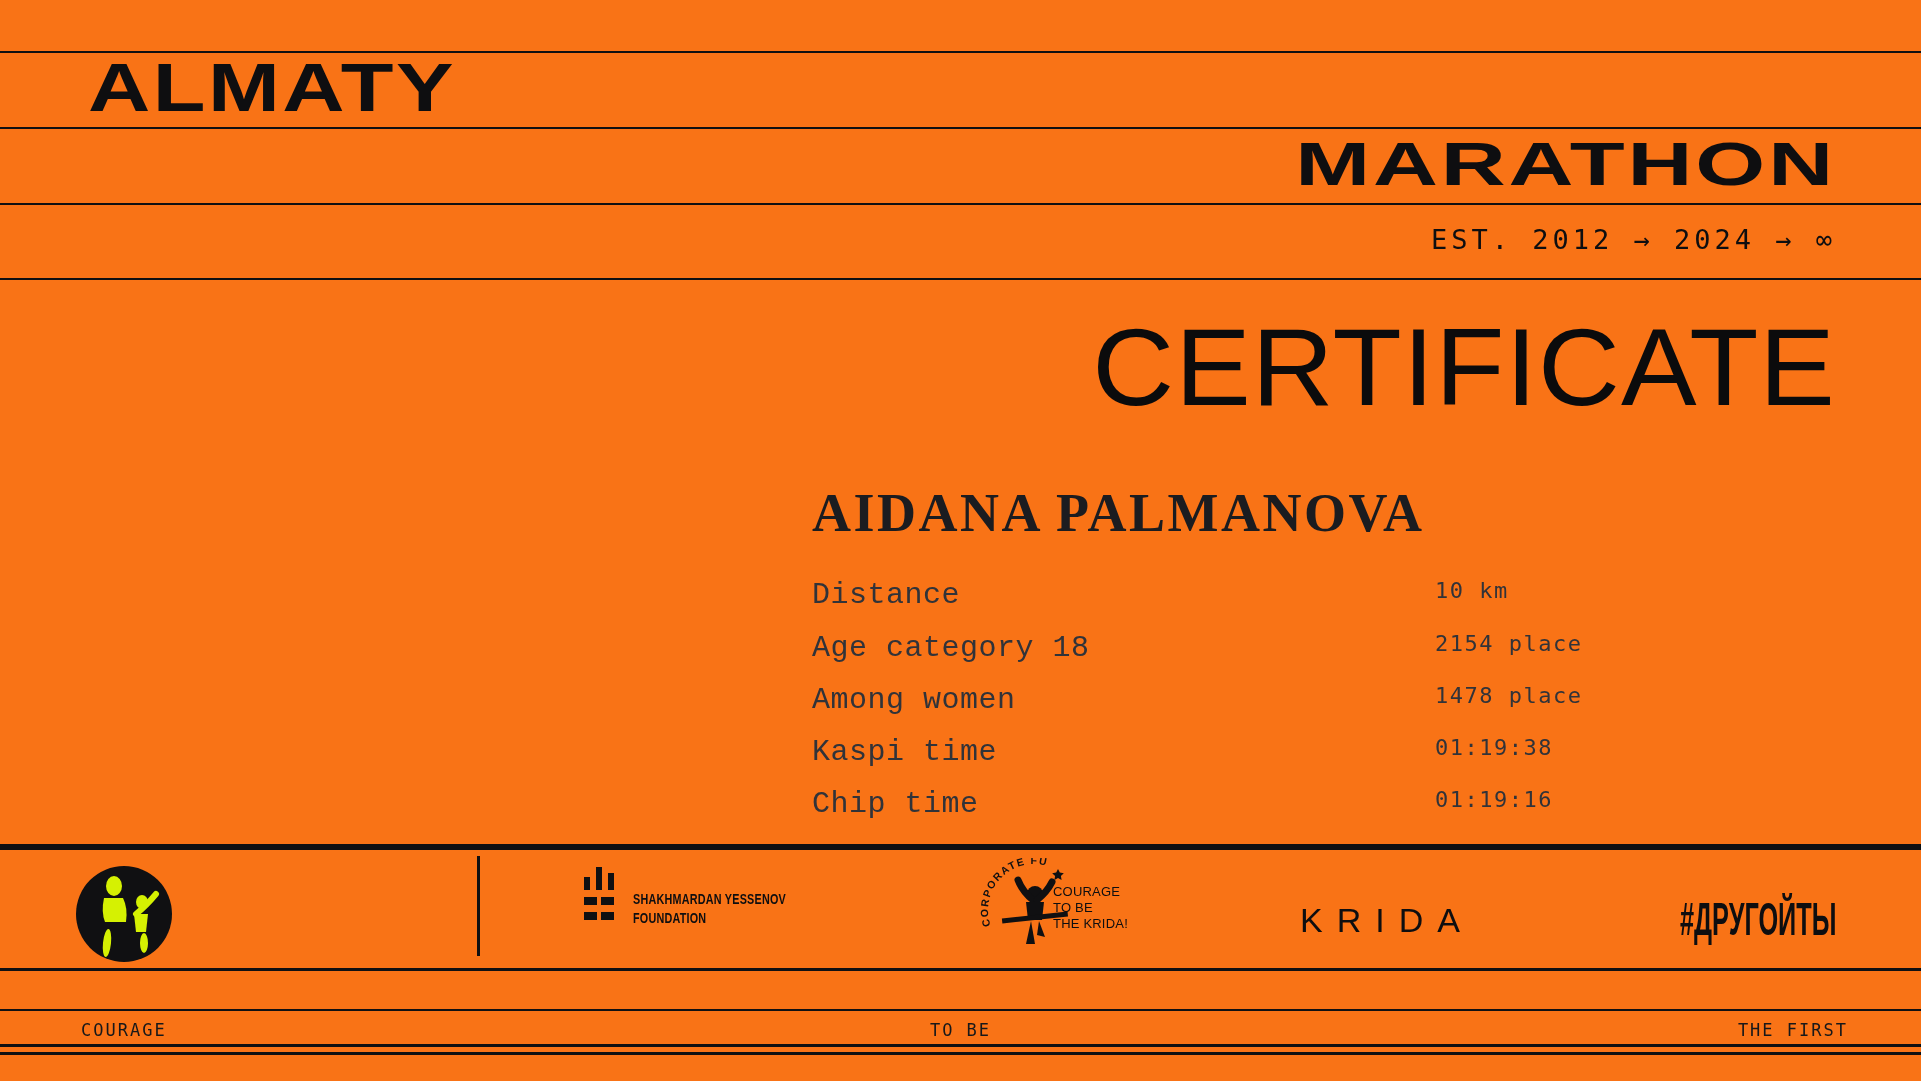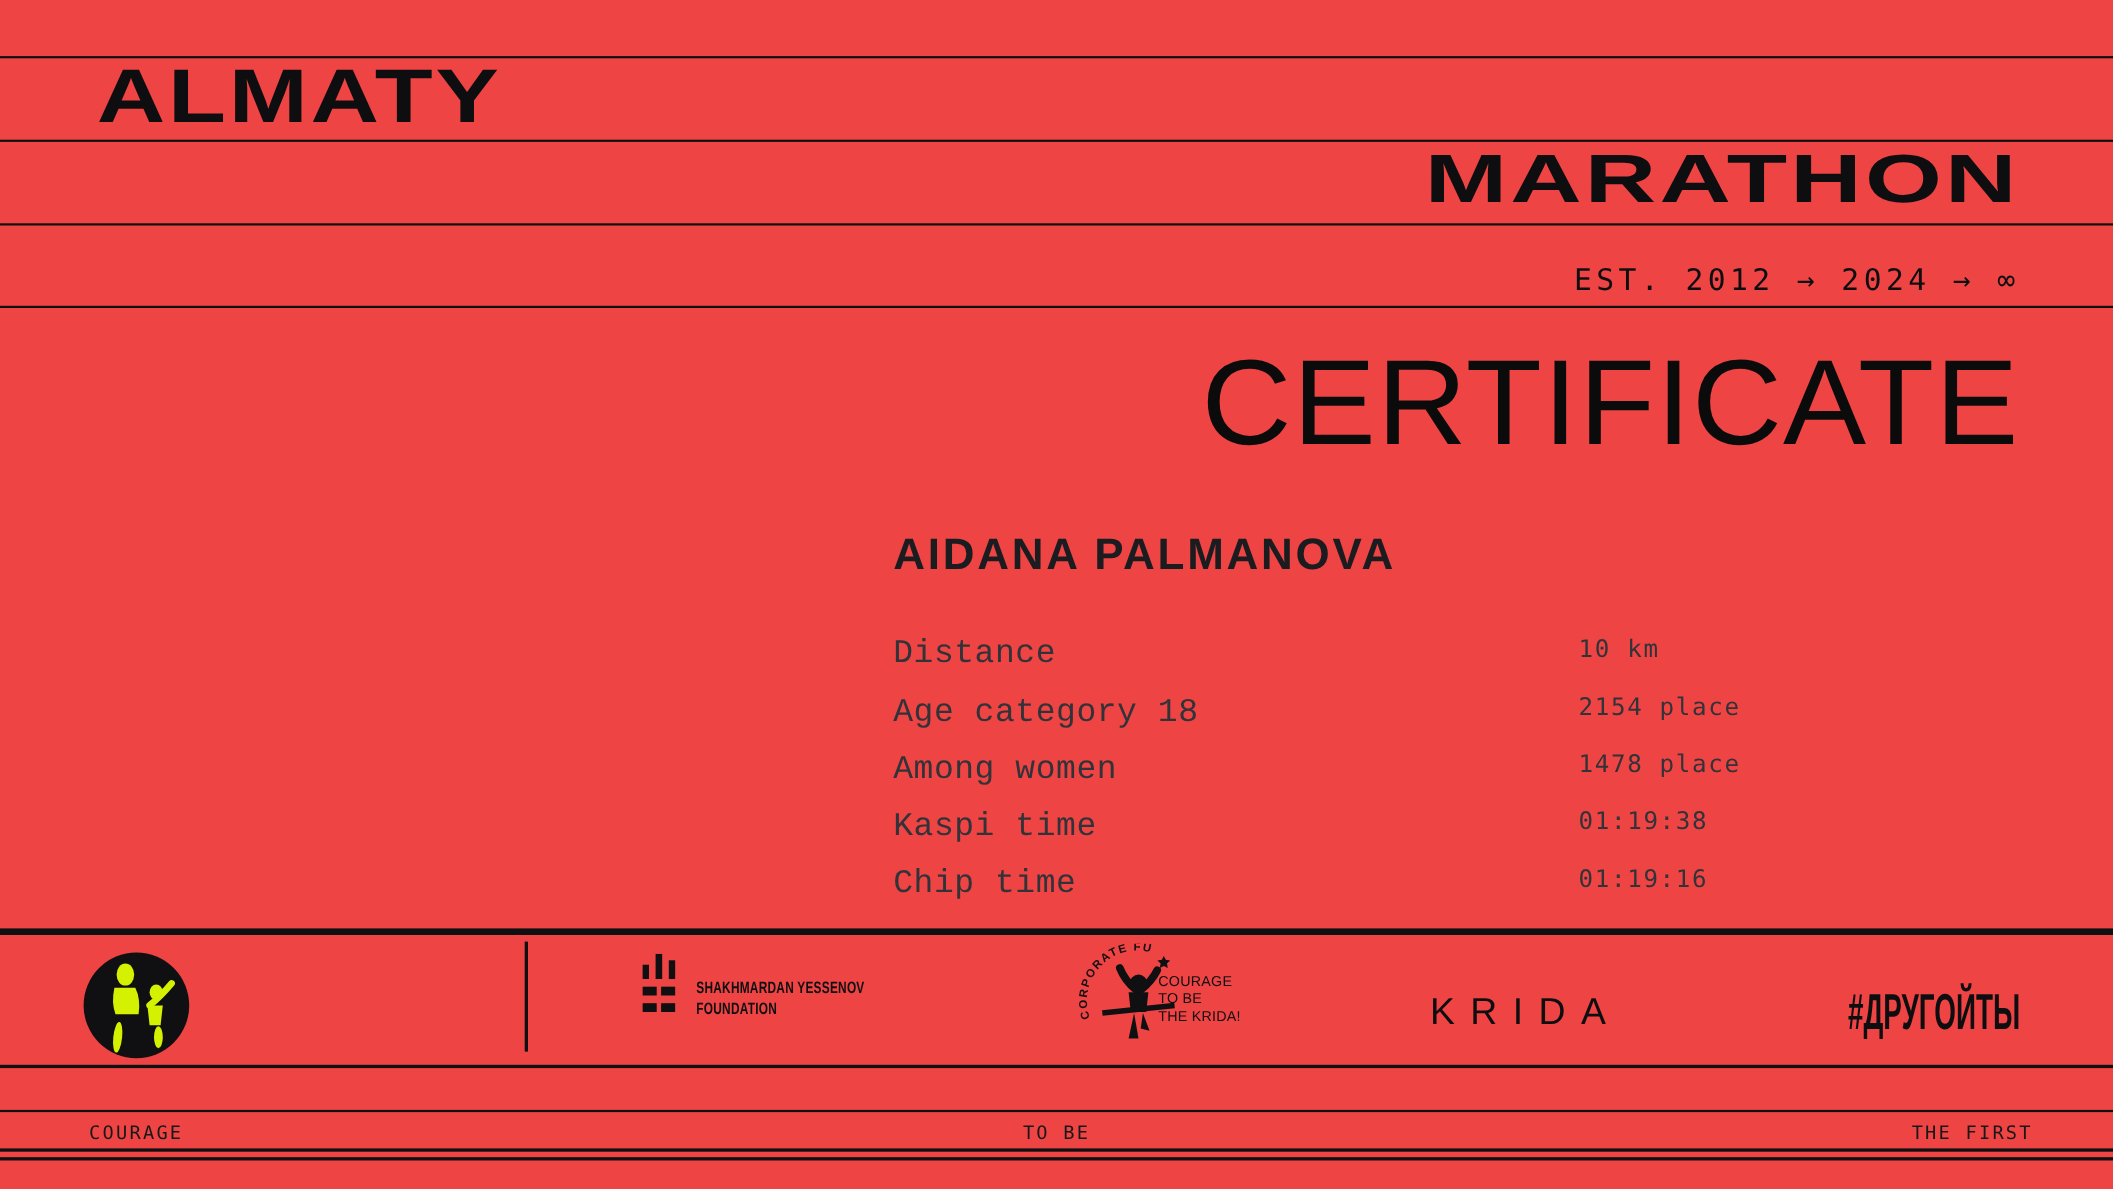--- a/index.html
+++ b/index.html
@@ -1,28 +1,28 @@
 <!DOCTYPE html>
 <html><head>
 <meta charset="utf-8">
 <style>
   html,body{margin:0;padding:0;background:#888;}
   .canvas{
     position:relative;width:1921px;height:1081px;overflow:hidden;
-    background:#ef4444;
+    background:#f97316;
     font-family:"Liberation Sans",sans-serif;
     color:#0e0e10;
   }
   .rule{position:absolute;left:0;width:100%;background:#101012;}
   .disp{position:absolute;line-height:1;font-weight:700;white-space:nowrap;}
   .almaty{top:53px;left:88px;font-size:69px;letter-spacing:2px;transform:scaleX(1.25);transform-origin:left top;}
   .marathon{top:133px;right:85px;font-size:62px;letter-spacing:2px;transform:scaleX(1.45);transform-origin:right top;}
-  .est{position:absolute;top:224px;right:85px;font-family:"DejaVu Sans Mono",monospace;font-size:27px;letter-spacing:4px;font-weight:500;white-space:nowrap;margin-top:16px;}
+  .est{position:absolute;top:224px;right:85px;font-family:"DejaVu Sans Mono",monospace;font-size:27px;letter-spacing:4px;font-weight:500;white-space:nowrap;}
   .certtitle{position:absolute;top:312px;right:85px;font-size:110px;font-weight:400;line-height:1;letter-spacing:1px;transform:scaleX(1.03);transform-origin:right top;white-space:nowrap;color:#0b0b0c;}
-  .name{position:absolute;top:482px;left:812px;font-size:40px;font-weight:700;letter-spacing:2.5px;color:#1b1c20;white-space:nowrap;}
+  .name{position:absolute;top:482px;left:812px;font-size:54px;font-weight:700;letter-spacing:2.5px;color:#1b1c20;white-space:nowrap;font-family:Liberation Serif, serif;}
   .stat-label{position:absolute;left:812px;font-family:Liberation Mono, monospace;font-size:30px;letter-spacing:.5px;color:#313339;white-space:nowrap;}
   .stat-value{position:absolute;left:1435px;font-family:"DejaVu Sans Mono",monospace;font-size:22px;letter-spacing:1.5px;color:#313339;white-space:nowrap;}
   .r1{top:578px}.r2{top:631px}.r3{top:683px}.r4{top:735px}.r5{top:787px}
   .kaspi-word{position:absolute;left:193px;top:888px;font-size:56px;font-weight:700;letter-spacing:-1px;white-space:nowrap;}
   .divider{position:absolute;left:477px;top:856px;width:3px;height:100px;background:#101012;}
   .yess-text{position:absolute;left:633px;top:889px;font-size:15px;font-weight:700;line-height:19px;letter-spacing:.3px;transform:scaleX(.72);transform-origin:left top;white-space:nowrap;}
   .motto{position:absolute;left:1053px;top:884px;font-size:13px;font-weight:400;line-height:16px;letter-spacing:.2px;white-space:nowrap;}
   .krida{position:absolute;left:1300px;top:901px;font-size:34px;font-weight:400;letter-spacing:14px;white-space:nowrap;text-align:center;}
   .hashtag{position:absolute;right:85px;top:892px;font-size:46px;font-weight:700;transform:scaleX(.55);transform-origin:right top;white-space:nowrap;}
   .slogan{position:absolute;top:1020px;font-family:"DejaVu Sans Mono",monospace;font-size:17px;letter-spacing:2px;color:#17181a;white-space:nowrap;}

